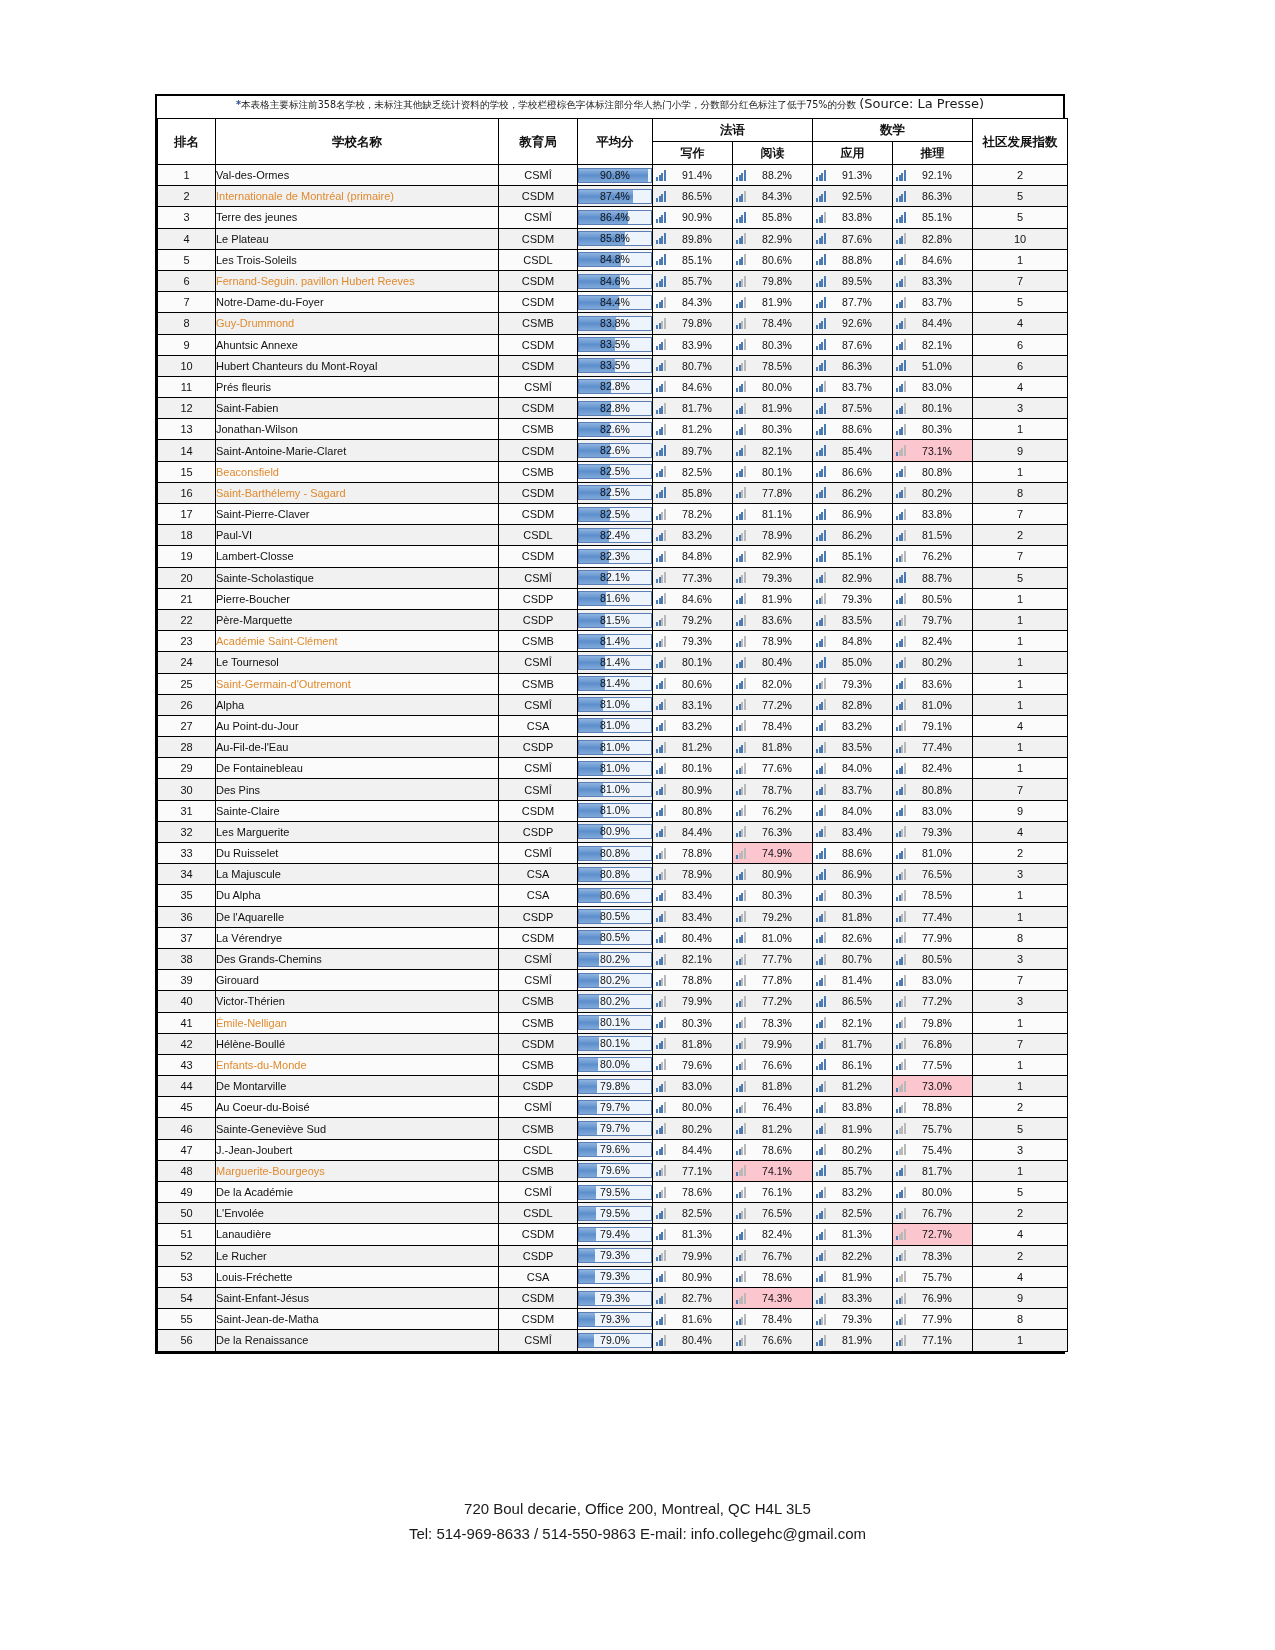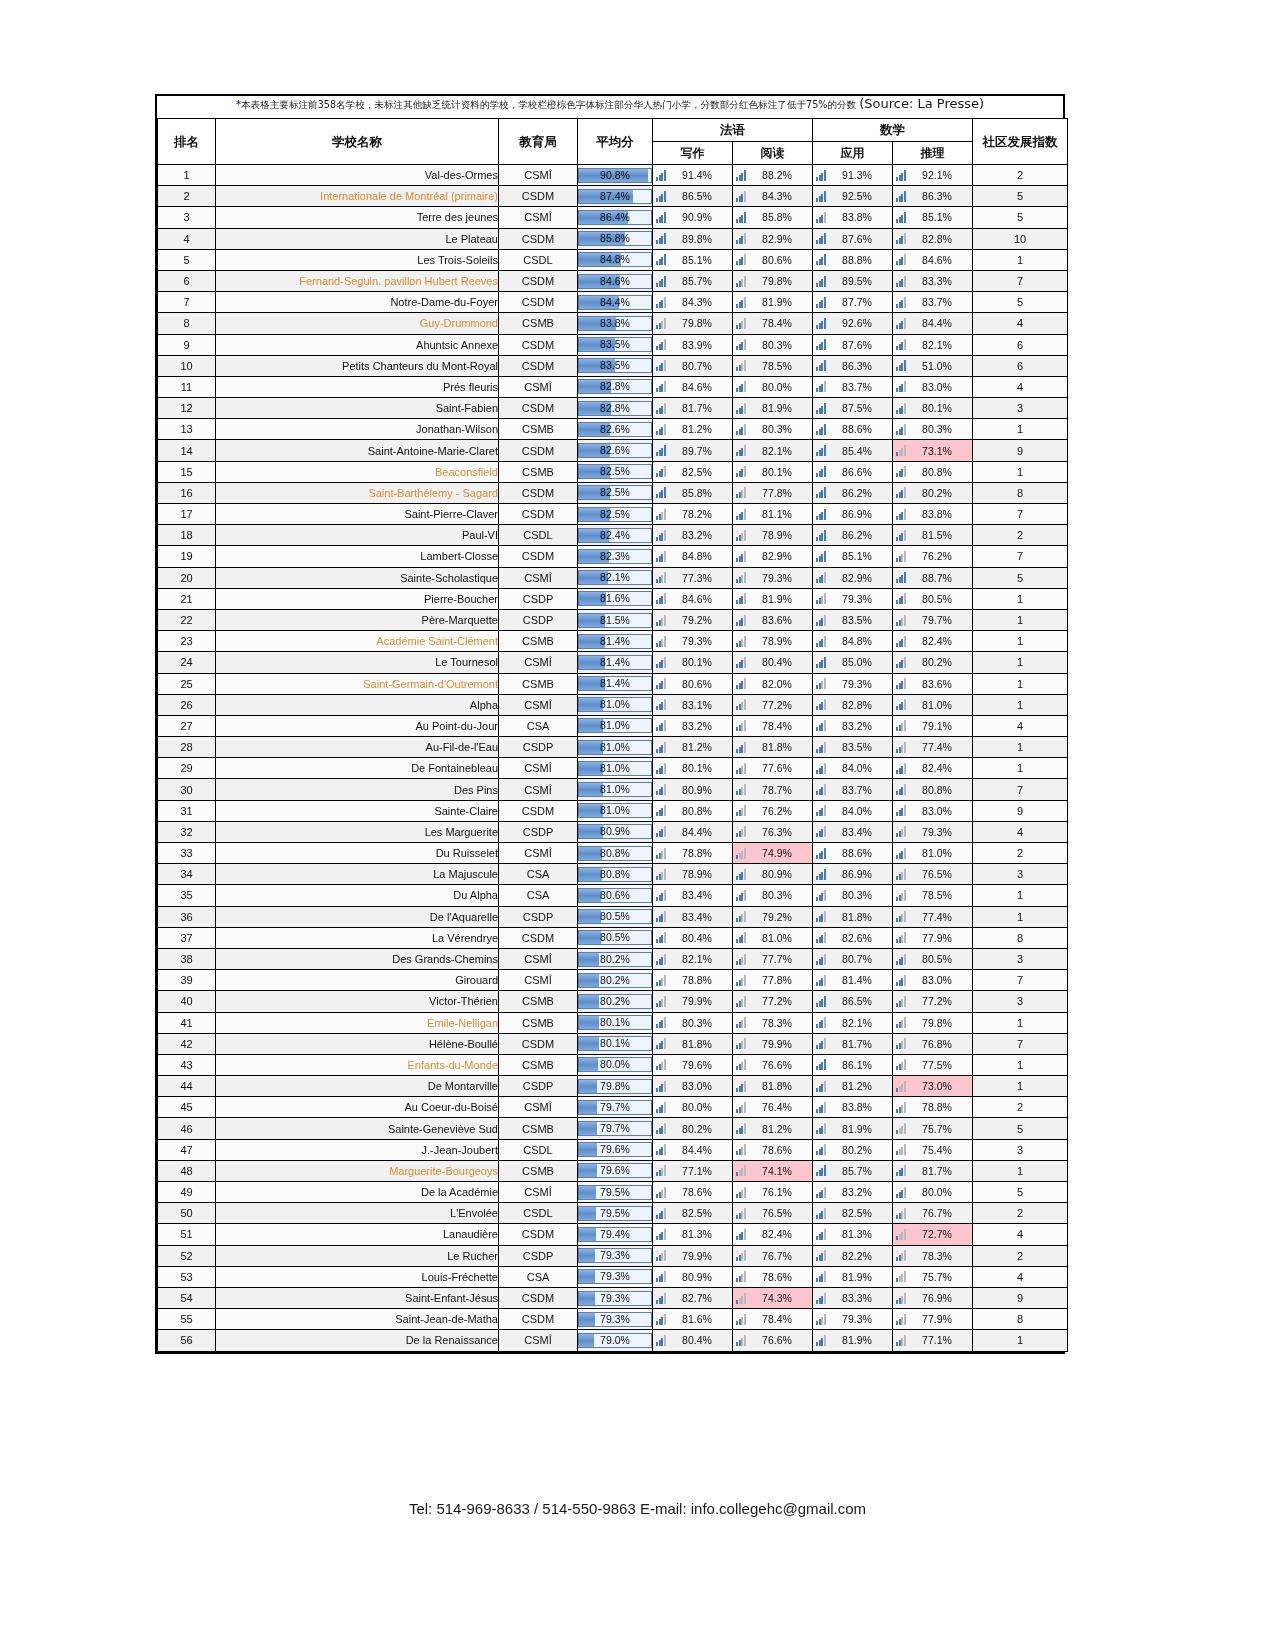--- a/index.html
+++ b/index.html
@@ -112,21 +112,21 @@
   tbody tr{height:21.2px;}
   tbody tr.even td{background:#f1f1f1;}
   tbody tr.odd  td{background:#fbfbfb;}
 
   td.rank-cell{
     text-align:center;
     font-size:11px;
     color:#111;
   }
   td.school-cell{
-    text-align:right;
+    text-align:left;
     font-size:11px;
     color:#111;
     white-space:nowrap;
     overflow:hidden;
   }
   td.school-cell.hl{color:#e08a2e;}
   td.board-cell{
     text-align:center;
     font-size:11px;
     color:#111;
@@ -762,21 +762,21 @@
                   <i style="left:5.2px;height:8px;background:#4a7bb5"></i>
                   <i style="left:7.800000000000001px;height:11px;background:#b9b9b9"></i>
                 </span>
                 <span class="num">82.1%</span>
               </span>
             </td>
             <td class="idx-cell">6</td>
           </tr>
           <tr class="even">
             <td class="rank-cell">10</td>
-            <td class="school-cell">Petits Chanteurs du Mont-Royal</td>
+            <td class="school-cell">Hubert Chanteurs du Mont-Royal</td>
             <td class="board-cell">CSDM</td>
             <td class="avg-cell">
               <div class="databar">
                 <span class="fill" style="width:49.4%"></span>
                 <span class="val">83.5%</span>
               </div>
             </td>
             <td class="sub-cell">
               <span class="wrap">
                 <span class="ic">
@@ -3397,16 +3397,17 @@
                 <span class="num">77.1%</span>
               </span>
             </td>
             <td class="idx-cell">1</td>
           </tr>
         </tbody>
     </table>
   </div>
 
   <div class="footer">
+    <div>720 Boul decarie, Office 200, Montreal, QC H4L 3L5</div>
     <div>Tel: 514-969-8633 / 514-550-9863    E-mail: info.collegehc@gmail.com</div>
   </div>
 
 </div>
 
 </body></html>

